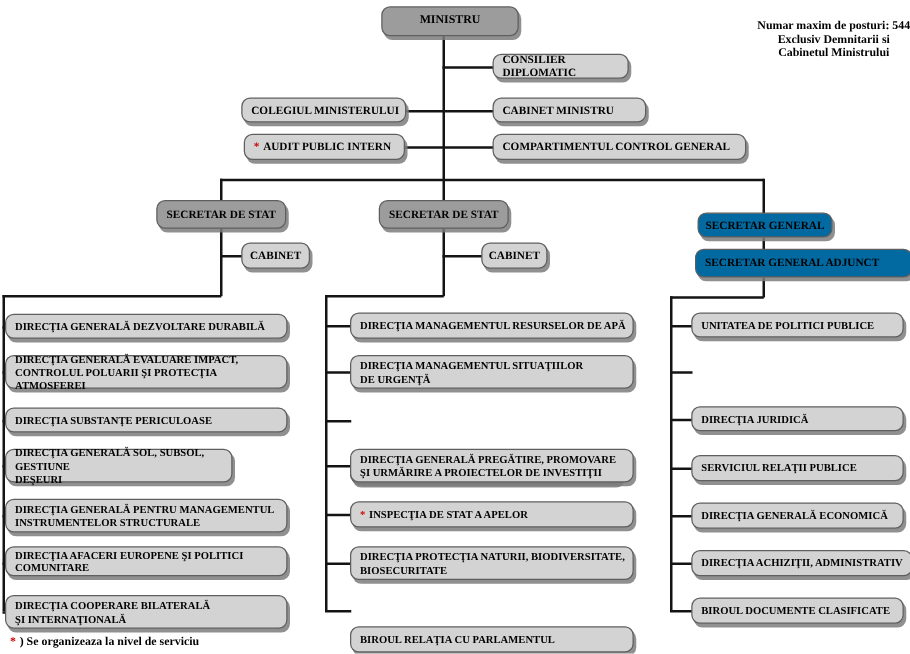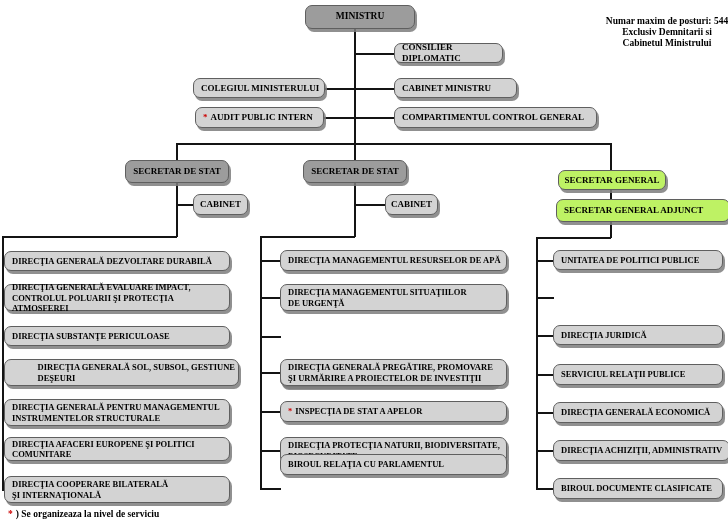--- a/index.html
+++ b/index.html
@@ -6,21 +6,21 @@
   .canvas{position:relative;width:728px;height:523px;background:#ffffff;overflow:hidden;
           font-family:"Liberation Serif","DejaVu Serif",serif;}
   .box{position:absolute;box-sizing:border-box;border:1px solid #5f5f5f;border-radius:7px;
        background:#d3d3d3;box-shadow:2px 3px 0 rgba(125,125,125,0.85);
        color:#000;font-weight:bold;font-size:8.5px;line-height:1.18;
        display:flex;align-items:center;}
   .box span{white-space:pre-line;}
   .box.center{justify-content:center;text-align:center;}
   .box.ltext{padding:1px 3px 1px 7px;text-align:left;}
   .dark{background:#9c9c9c;}
-  .mid{background:#bef264;}
+  .mid{background:#0369a1;}
   .f9{font-size:9px;}
   .f95{font-size:9.5px;}
   .hline,.vline{position:absolute;background:#141414;}
   .hline{height:1.5px;}
   .vline{width:1.5px;}
   .ast{color:#cc0000;margin-right:3px;font-weight:bold;}
   .note{position:absolute;left:597px;top:16px;width:140px;font-weight:bold;font-size:9.5px;
         line-height:11px;text-align:center;white-space:pre;color:#000;}
   .footnote{position:absolute;left:8px;top:509px;font-weight:bold;font-size:9.5px;color:#000;}
 </style>
@@ -125,21 +125,21 @@
   <div class="box ltext" style="left:4px;top:251px;width:226px;height:20px;">
     <span>DIRECŢIA GENERALĂ DEZVOLTARE DURABILĂ</span>
     </div>
   <div class="box ltext" style="left:4px;top:284px;width:226px;height:27px;">
     <span>DIRECŢIA GENERALĂ EVALUARE IMPACT,
 CONTROLUL POLUARII ŞI PROTECŢIA ATMOSFEREI</span>
     </div>
   <div class="box ltext" style="left:4px;top:326px;width:226px;height:20px;">
     <span>DIRECŢIA SUBSTANŢE PERICULOASE</span>
     </div>
-  <div class="box ltext" style="left:4px;top:359px;width:235px;height:27px;justify-content:flex-end;">
+  <div class="box ltext" style="left:4px;top:359px;width:182px;height:27px;justify-content:flex-end;">
     <span>DIRECŢIA GENERALĂ SOL, SUBSOL, GESTIUNE
 DEŞEURI</span>
     </div>
   <div class="box ltext" style="left:4px;top:399px;width:226px;height:27px;">
     <span>DIRECŢIA GENERALĂ  PENTRU MANAGEMENTUL
 INSTRUMENTELOR STRUCTURALE</span>
     </div>
   <div class="box ltext" style="left:4px;top:437px;width:226px;height:24px;">
     <span>DIRECŢIA AFACERI EUROPENE ŞI POLITICI
 COMUNITARE</span>
@@ -164,21 +164,21 @@
 ŞI URMĂRIRE A PROIECTELOR  DE INVESTIŢII</span>
     </div>
   <div class="box ltext" style="left:280px;top:401px;width:227px;height:21px;">
     <span class="ast">*</span>
       <span>INSPECŢIA DE STAT A APELOR</span>
     </div>
   <div class="box ltext" style="left:280px;top:437px;width:227px;height:27px;">
     <span>DIRECŢIA PROTECŢIA NATURII, BIODIVERSITATE,
 BIOSECURITATE</span>
     </div>
-  <div class="box ltext" style="left:280px;top:454px;width:227px;height:21px;">
+  <div class="box ltext" style="left:280px;top:501px;width:227px;height:21px;">
     <span>BIROUL RELAŢIA CU PARLAMENTUL</span>
     </div>
 
   <div class="box ltext" style="left:553px;top:250px;width:170px;height:20px;">
     <span>UNITATEA DE POLITICI PUBLICE</span>
     </div>
   <div class="box ltext" style="left:553px;top:325px;width:170px;height:20px;text-align:center;">
     <span>DIRECŢIA JURIDICĂ</span>
     </div>
   <div class="box ltext" style="left:553px;top:364px;width:170px;height:21px;">

